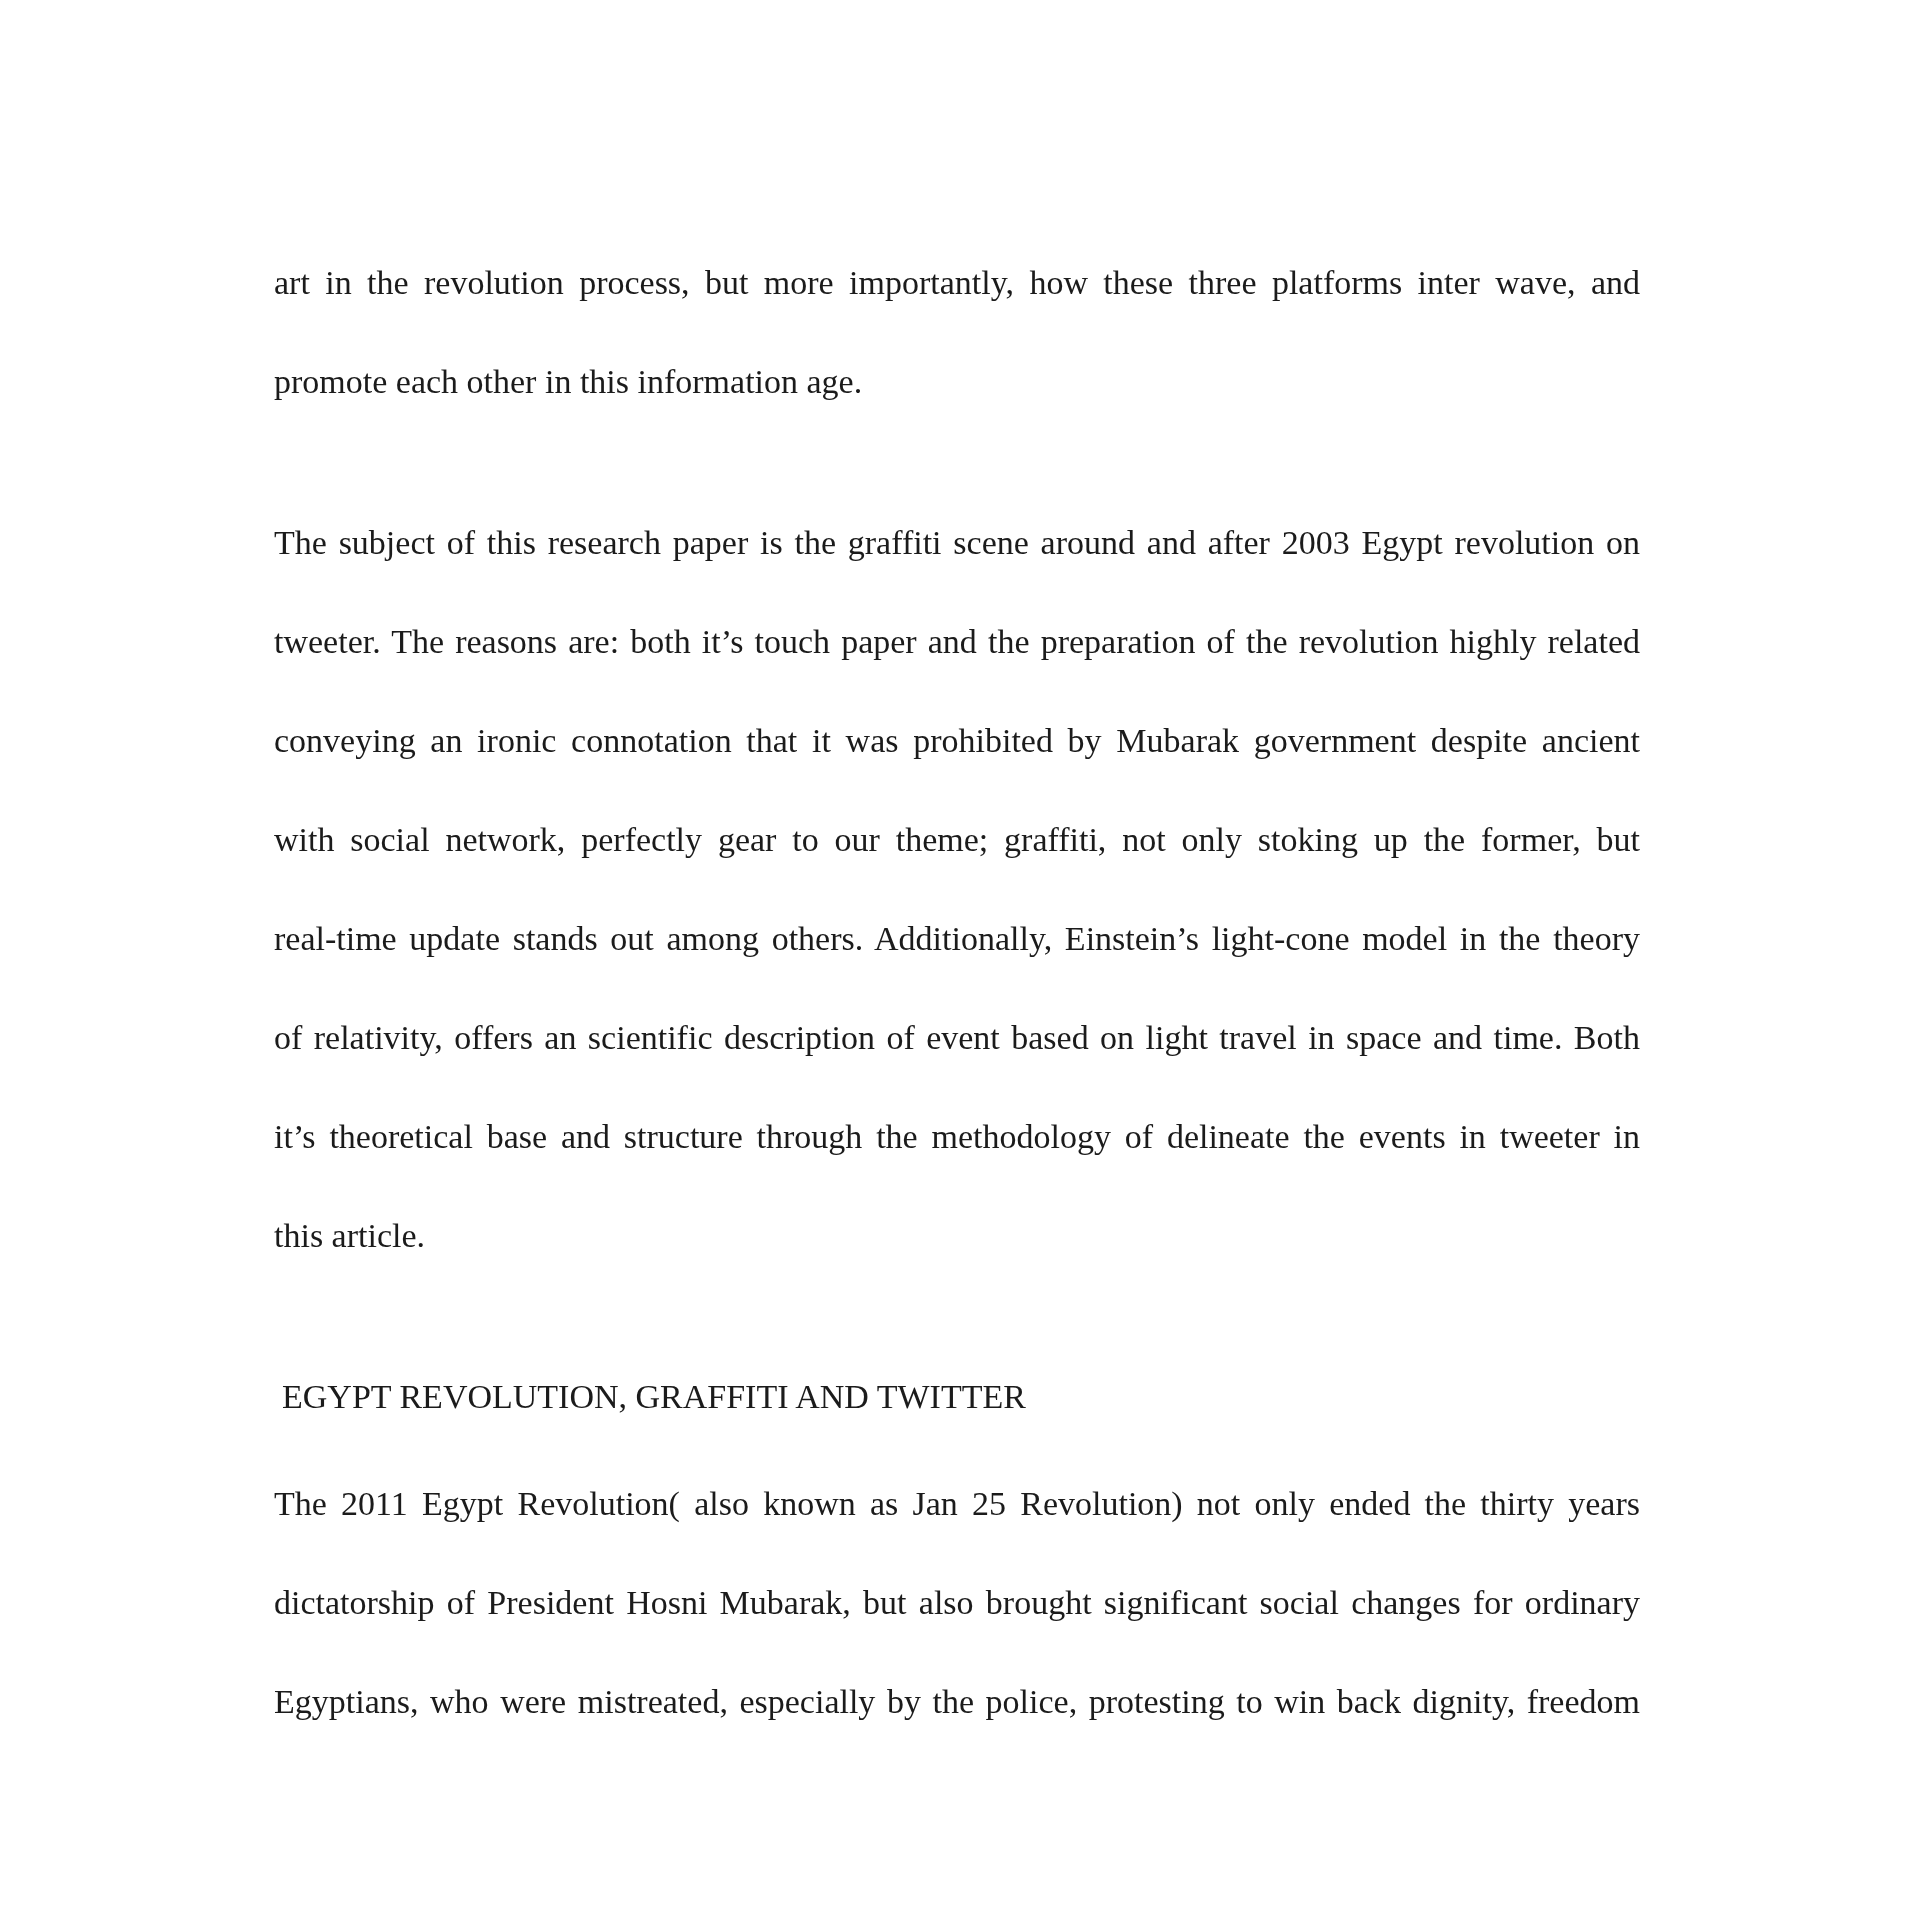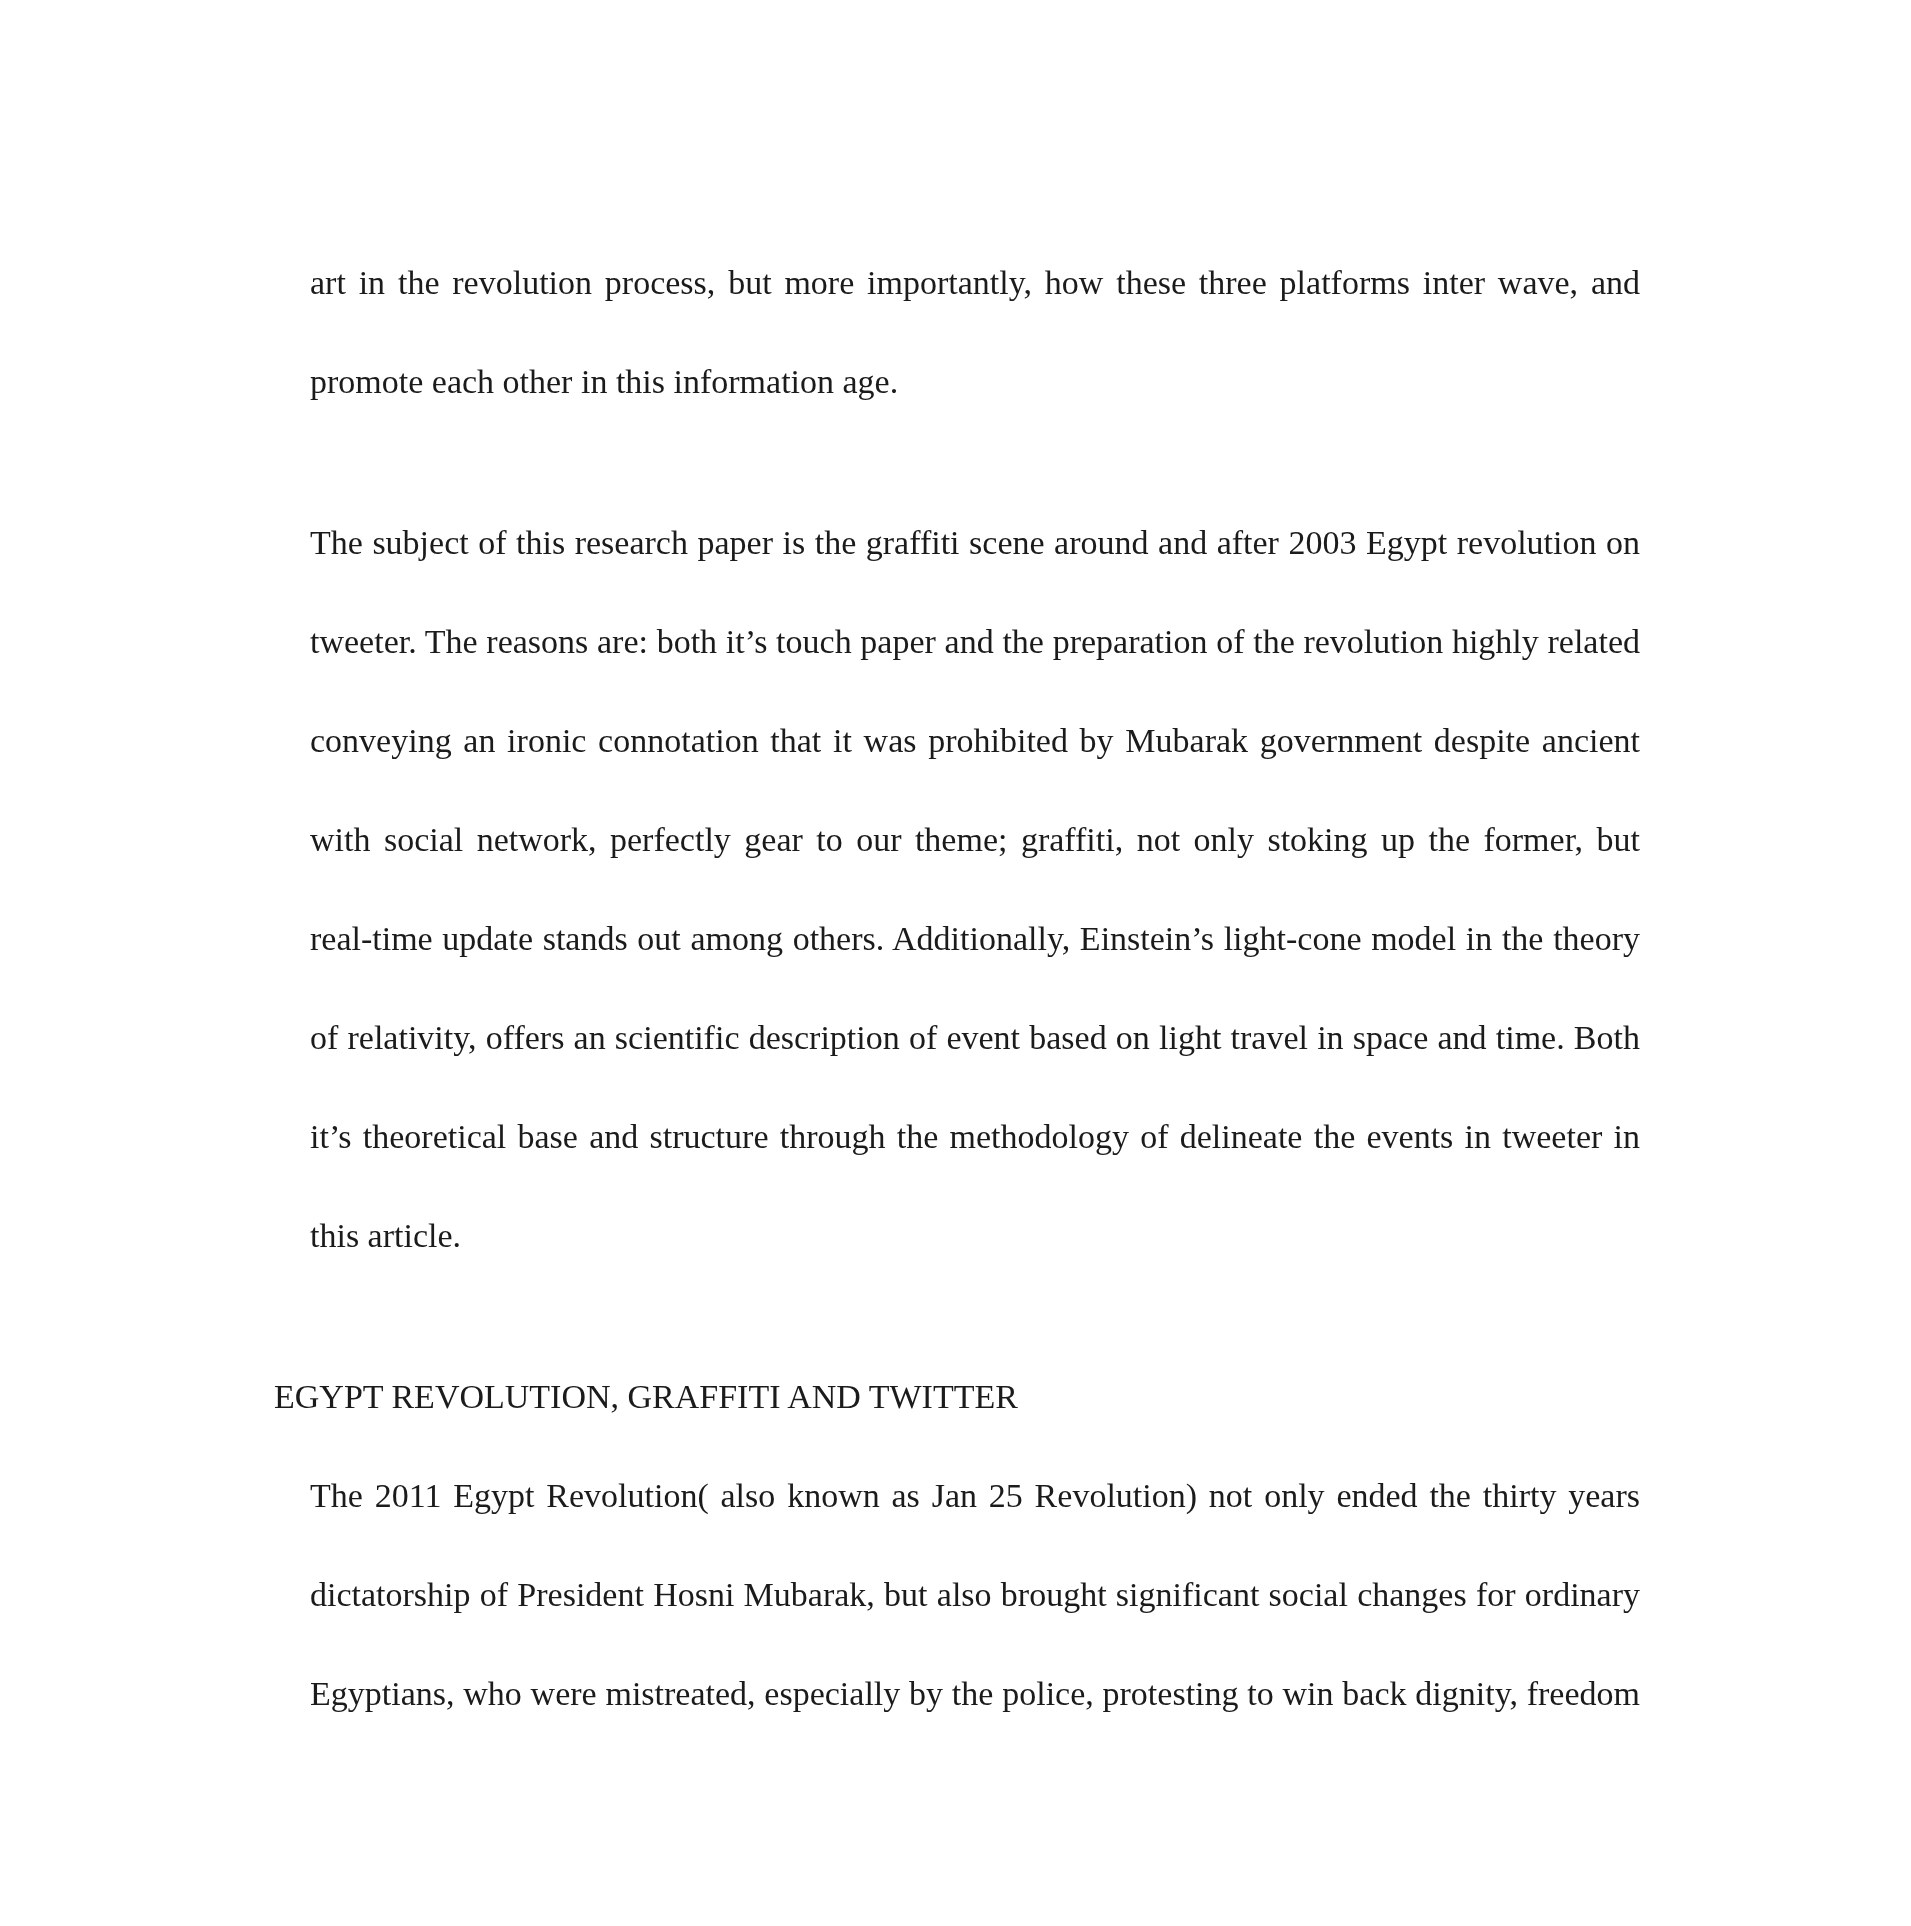--- a/index.html
+++ b/index.html
@@ -25,38 +25,37 @@
   }
   .para { margin: 0 0 62px 0; }
   .para:last-child { margin-bottom: 0; }
   .line {
     font-size: 34px;
     line-height: 99px;
     height: 99px;
     overflow: hidden;
     text-align: justify;
     white-space: normal;
-    margin-left: 36px;
   }
   
   .line.j::after {
     content: "";
     display: inline-block;
     width: 100%;
     height: 0;
     vertical-align: top;
   }
   .line.last { text-align: left; }
   .heading-line {
     font-size: 34px;
     line-height: 99px;
     height: 99px;
     overflow: hidden;
     text-align: left;
-    margin: 0;
+    margin: 8px;
   }
 </style>
 </head>
 <body>
 
 <div class="page">
   <div class="content">
 
     <div class="para">
       <div class="line j">art in the revolution process, but more importantly, how these three platforms inter wave, and</div>

